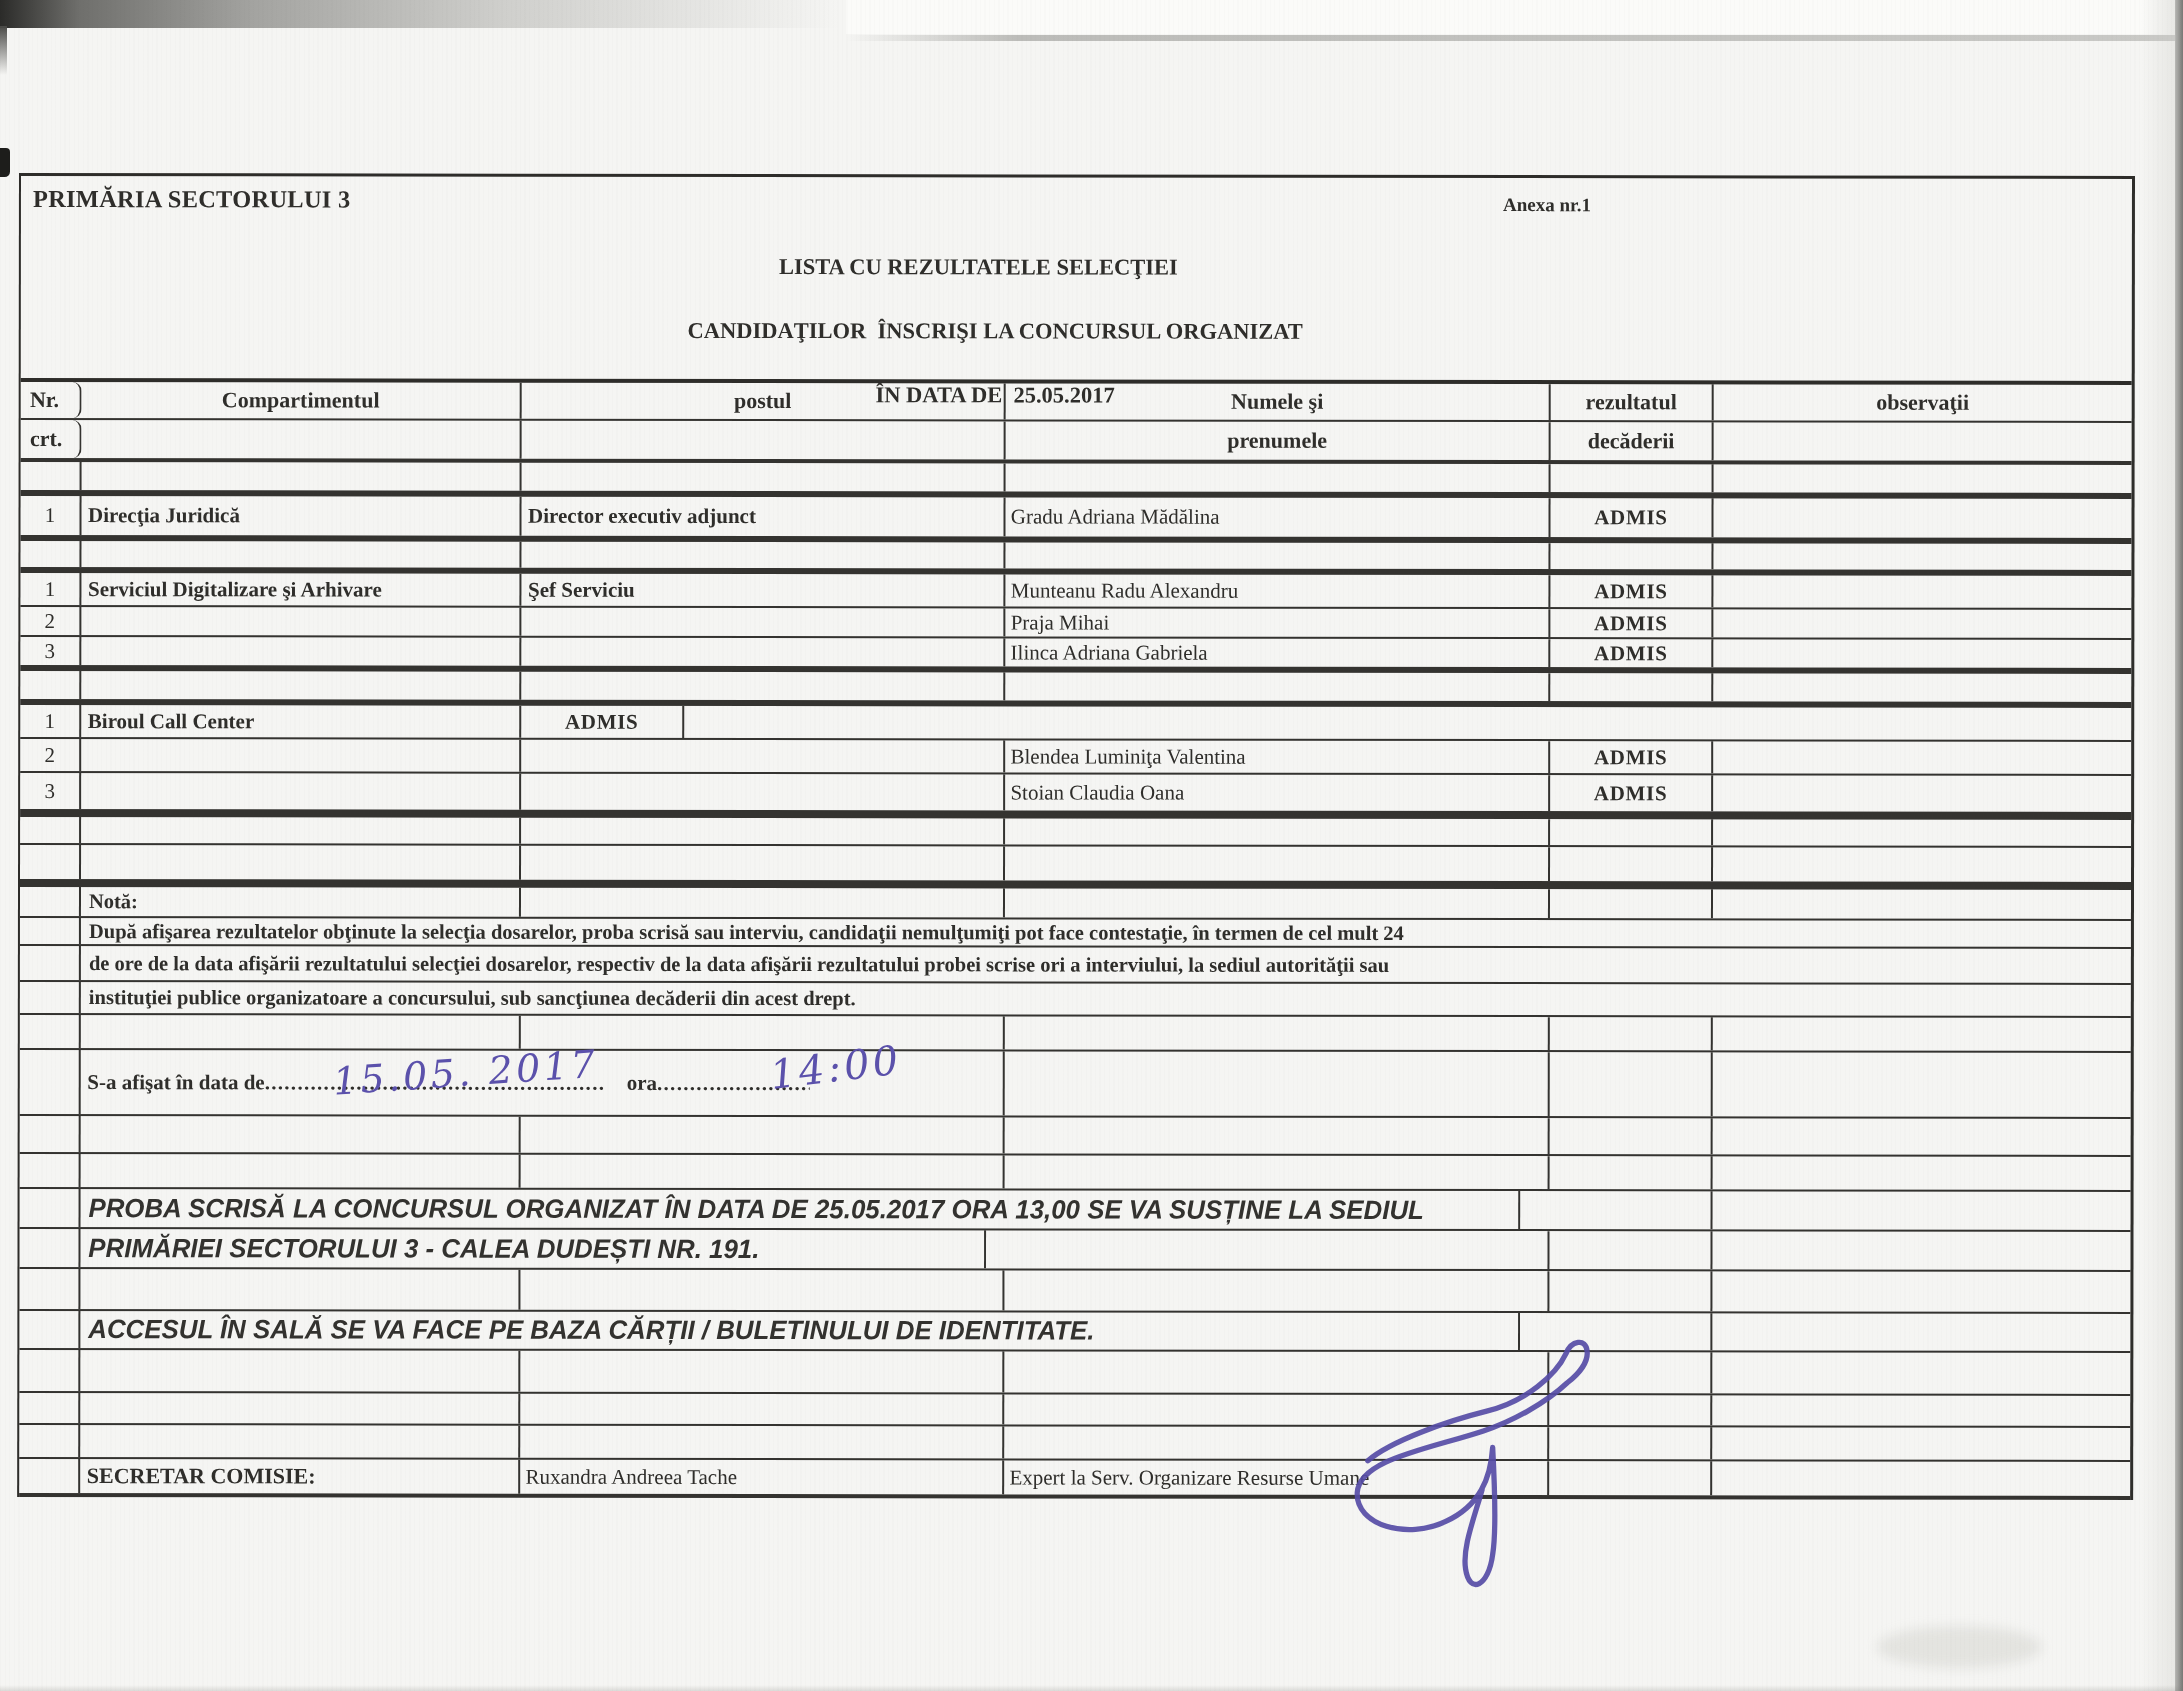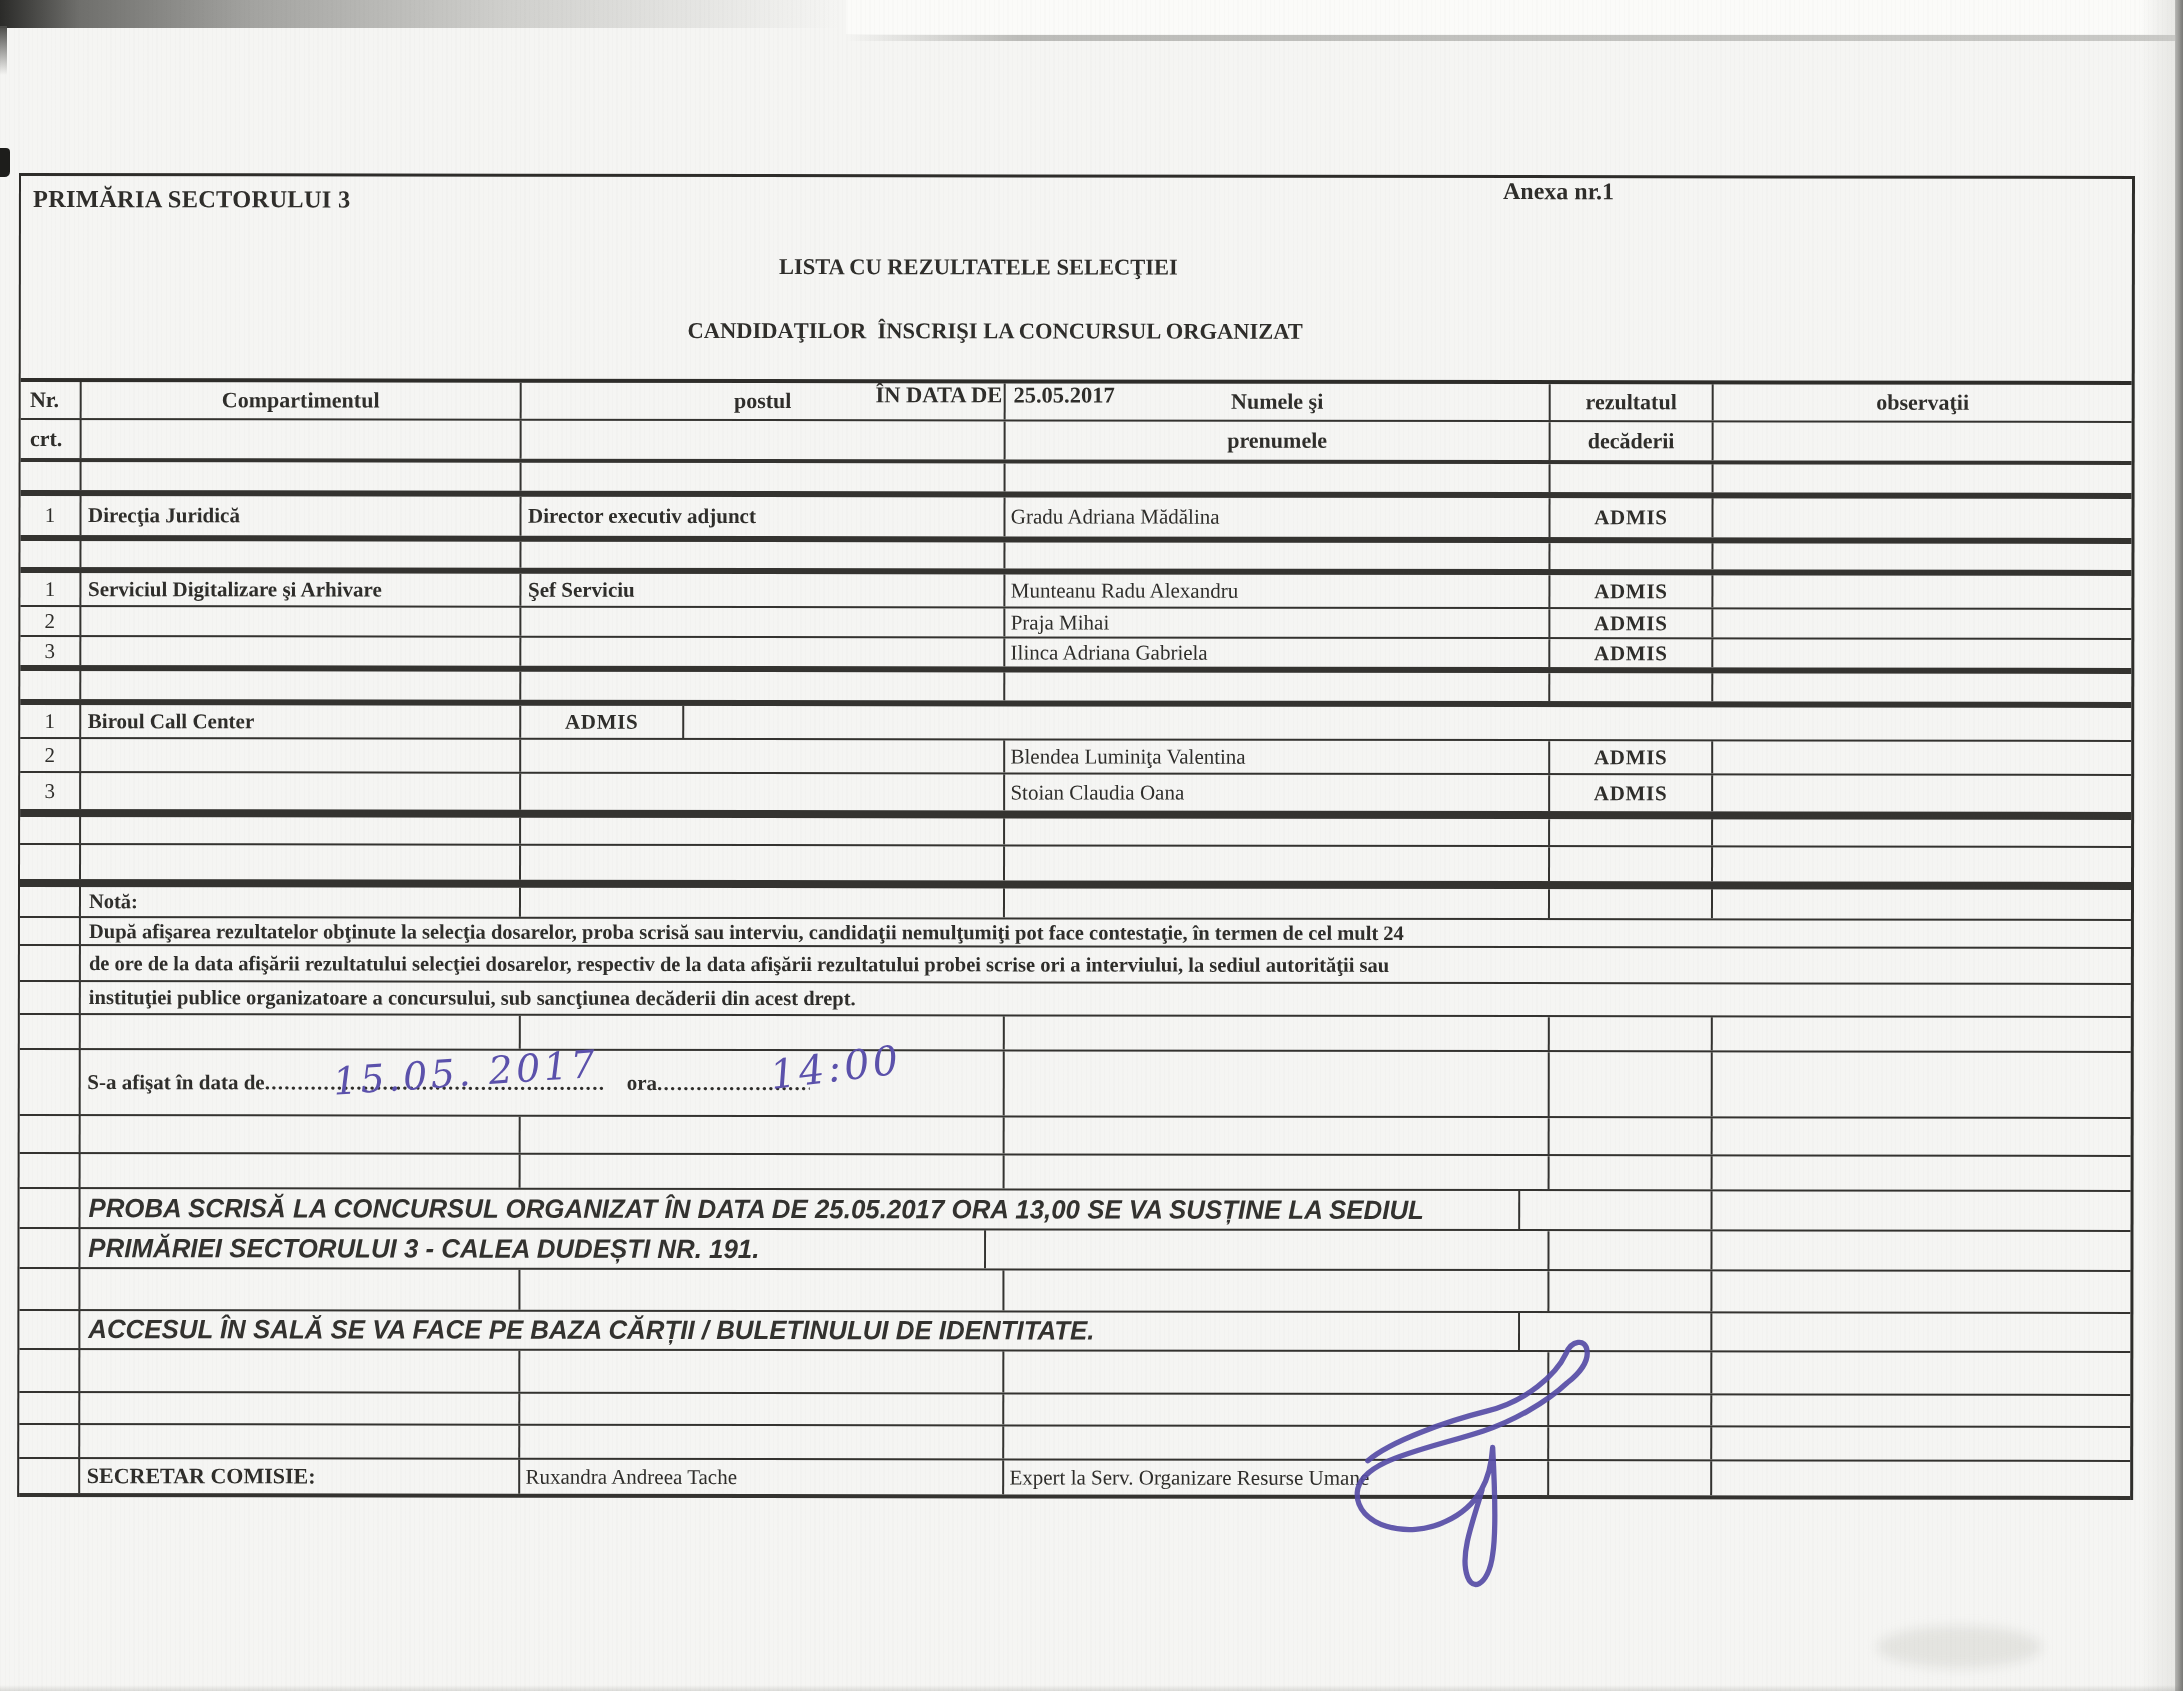--- a/index.html
+++ b/index.html
@@ -32,34 +32,34 @@
   .edge-bottom{position:absolute;left:0;bottom:0;width:100%;height:6.6px;background:linear-gradient(180deg,rgba(0,0,0,0),rgba(120,120,115,0.25));z-index:4;}
 
   
   .doc{
     position:absolute;left:18.5px;top:173px;width:2111px;z-index:10;
     border-top:3.3px solid #2e2d2a;border-left:2.6px solid #2e2d2a;border-right:3.3px solid #2e2d2a;
     box-sizing:content-box;transform:rotate(0.08deg);transform-origin:0 0;
   }
   .masthead{position:relative;height:202px;border-bottom:4.6px solid #2e2d2a;}
   .org-name{position:absolute;left:12px;top:9.3px;font-size:24.4px;font-weight:bold;letter-spacing:0.3px;}
-  .annex{position:absolute;left:1482px;top:0;font-size:24px;font-weight:bold;text-align:right;}
+  .annex{position:absolute;left:1482px;top:16px;font-size:19px;font-weight:bold;text-align:right;}
   .title-block{position:absolute;top:74px;left:-98px;width:100%;text-align:center;
     font-size:22.5px;font-weight:bold;line-height:32px;white-space:pre;}
 
   
   .row{display:flex;box-sizing:border-box;border-bottom:2px solid #343330;align-items:stretch;}
   .c{box-sizing:border-box;border-right:2px solid #343330;display:flex;align-items:center;overflow:visible;}
   .c:last-child{border-right:none;}
   .c.ctr{justify-content:center;}
   .w1{width:61px;}  .w2{width:440px;} .w3{width:484px;} .w4{width:545px;} .w5{width:163px;} .w6{width:418px;}
   .w23{width:924px;} .w234{width:1469px;} .wnote{width:2050px;}
 
   .hdr{font-size:22px;font-weight:bold;}
-  .hnr{padding-left:9.3px;font-size:22px;font-weight:bold;}
+  .hnr{padding-left:9.3px;font-size:22px;font-weight:bold;border-radius:9px;}
   .num{justify-content:center;font-size:21px;}
   .dept,.post{font-size:21px;font-weight:bold;padding-left:6.6px;}
   .nm{font-size:21px;padding-left:5.3px;}
   .res{justify-content:center;font-size:21px;font-weight:bold;letter-spacing:0.7px;}
   .notetxt{font-size:20.5px;font-weight:bold;padding-left:8px;white-space:nowrap;}
   .announce{font-family:"Liberation Sans", sans-serif;font-style:italic;font-weight:bold;
     font-size:26.4px;padding-left:8px;white-space:nowrap;color:#33322f;transform:scaleX(.98);transform-origin:0 50%;}
   .posted-cell{position:relative;font-size:21px;font-weight:bold;padding-left:6.6px;white-space:nowrap;}
   .dots{display:inline-block;overflow:hidden;white-space:nowrap;vertical-align:baseline;letter-spacing:1.3px;}
   .d1{width:362px;} .d2{width:153px;}

